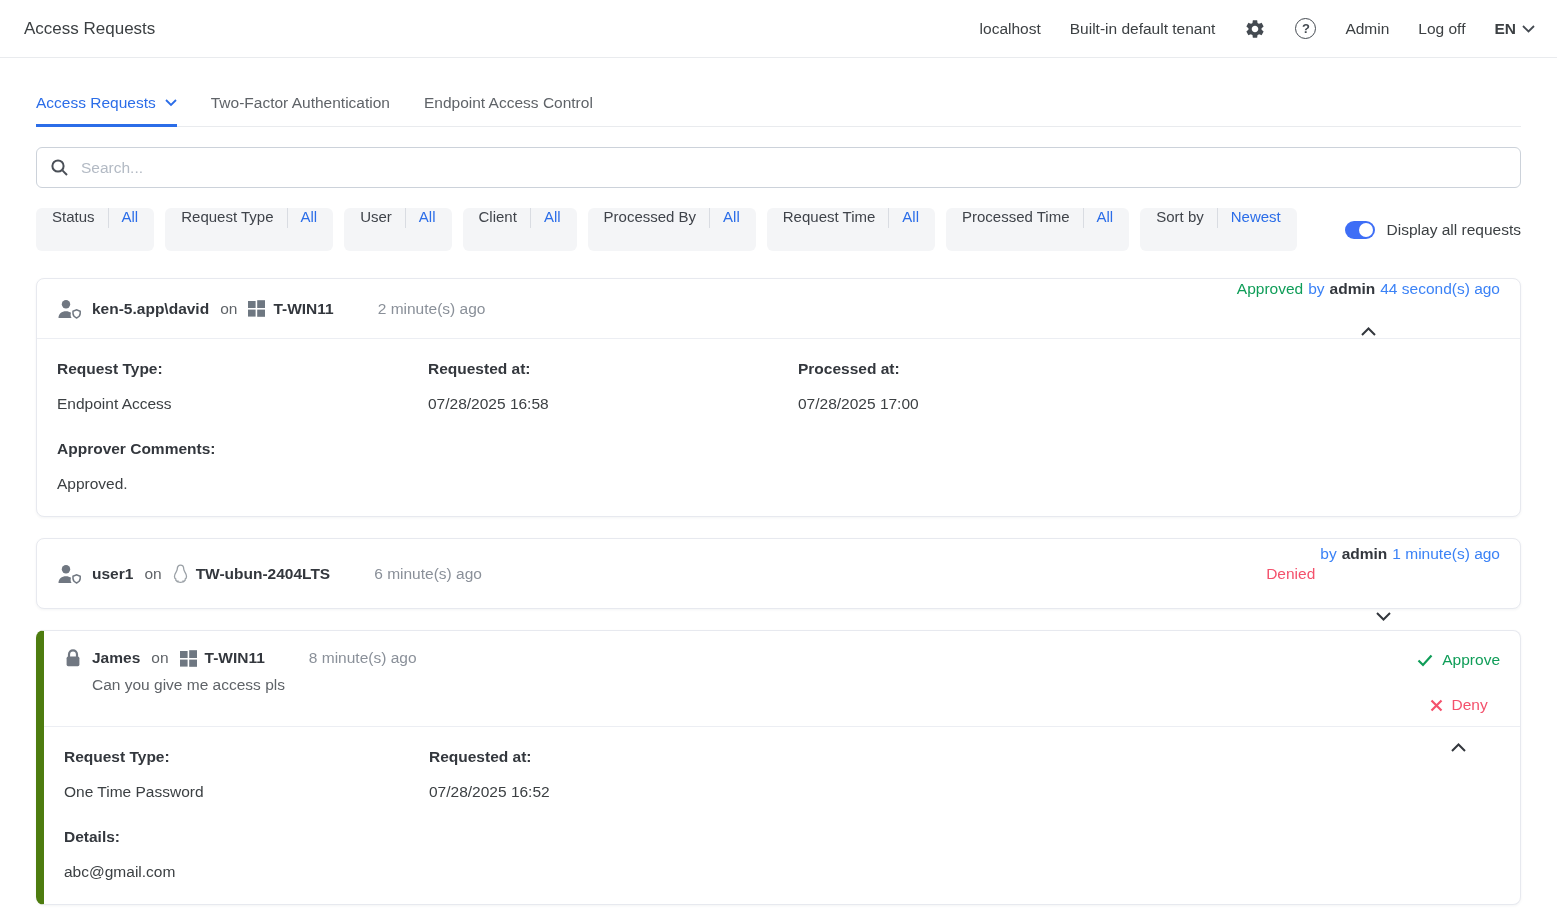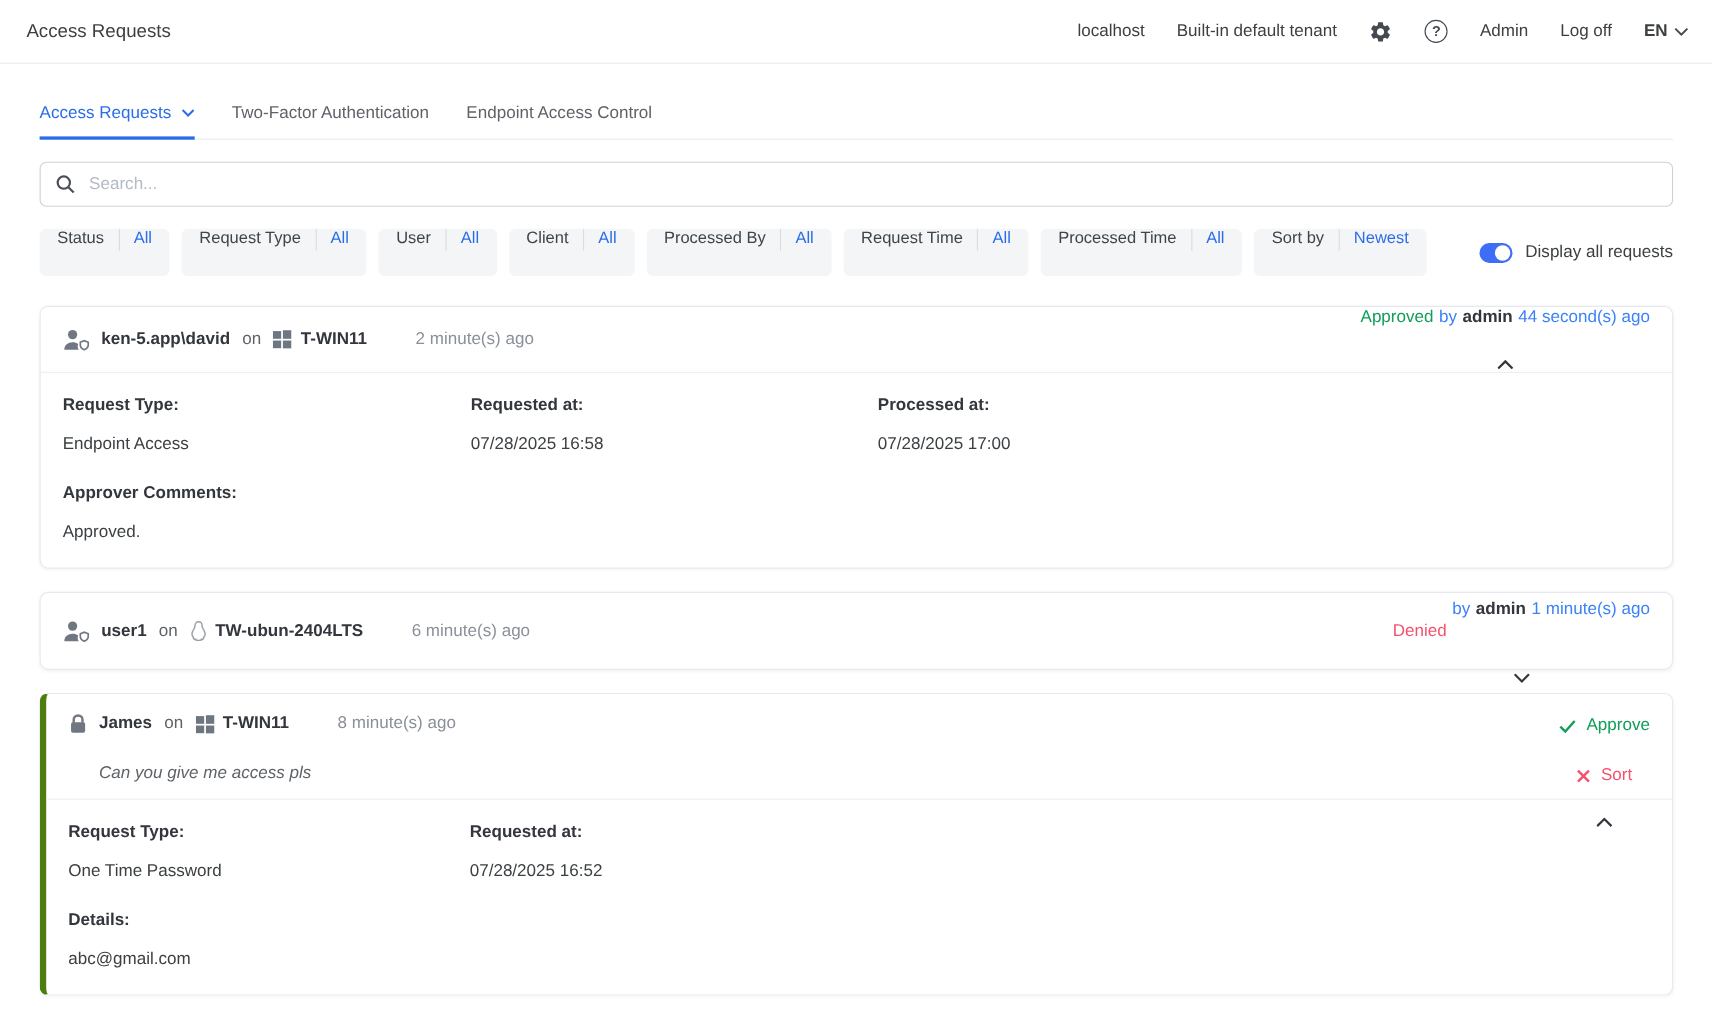--- a/index.html
+++ b/index.html
@@ -61,41 +61,41 @@
   .display-toggle { margin-left:auto; display:flex; align-items:flex-start; gap:12px; white-space:nowrap; }
   .switch { width:30px; height:18px; border-radius:9px; background:#3e6ef6; position:relative; cursor:pointer; }
   .switch .knob { position:absolute; right:2px; top:2px; width:14px; height:14px; border-radius:50%; background:#fff; }
 
   
   .cards { margin-top:27px; display:flex; flex-direction:column; gap:21px; }
   .card {
     border:1px solid #e7e9ef; border-radius:8px; background:#fff;
     box-shadow:0 1px 3px rgba(20,30,50,0.05);
   }
-  .card.pending { border-left:6px solid #4d7c0f; }
+  .card.pending { border-left:8px solid #4d7c0f; }
   .card-header { display:flex; align-items:center; padding:0 20px; height:59px; }
   .card-header.single { height:69px; }
   .card-header.tall { height:95px; align-items:flex-start; padding-top:17px; }
   .hdr-left { display:flex; align-items:center; min-width:0; }
   .hdr-icon { margin-right:10px; display:flex; align-items:center; }
   .user-name, .host-name { font-weight:700; color:#33373d; }
   .on-word { color:#5f6368; margin:0 11px; }
   .os-icon { margin-right:8px; display:flex; align-items:center; }
   .time-ago { color:#8a9099; margin-left:44px; }
   .hdr-right { margin-left:auto; display:flex; align-items:center; gap:27px; white-space:nowrap;flex-direction:column; }
   .status-line { display:flex; align-items:center; gap:5px; }
   .st-approved { color:#0f9d58; }
   .st-denied { color:#f4516c;margin-top:40px; }
   .by-word, .ago-word { color:#3b82f6; }
   .admin-word { font-weight:700; color:#33373d; }
   .chev { cursor:pointer; display:flex; align-items:center; padding:2px; }
 
   .hdr-col { display:flex; flex-direction:column; min-width:0; }
   .hdr-row1 { display:flex; align-items:center; }
-  .comment { margin-top:26px; margin-left:28px; font-style:italic; color:#5f6368; }
+  .comment { margin-top:8px; margin-left:28px; color:#5f6368; }
 
   .action-btn { display:flex; align-items:center; gap:9px; cursor:pointer; font-size:15.5px; }
   .action-approve { color:#0f9d58; }
   .action-deny { color:#f4516c; }
 
   .card-divider { height:1px; background:#eceef3; }
   .card-body { padding:21px 20px 23px; }
   .grid3 { display:grid; grid-template-columns:371px 370px 1fr; }
   .grid2 { display:grid; grid-template-columns:365px 1fr; }
   .f-label { font-weight:700; color:#33373d; margin-bottom:17px; }
@@ -331,21 +331,21 @@
           <span class="action-btn action-approve">
             <svg width="16" height="13" viewBox="0 0 16 13">
               <path d="M1.5 6.5l4.5 4.5L14.5 1.5" fill="none" stroke="#0f9d58" stroke-width="2.2"></path>
             </svg>
             <span>Approve</span>
           </span>
           <span class="action-btn action-deny">
             <svg width="13" height="13" viewBox="0 0 13 13">
               <path d="M1.5 1.5l10 10M11.5 1.5l-10 10" stroke="#f4516c" stroke-width="2.2"></path>
             </svg>
-            <span>Sort</span>
+            <span>Deny</span>
           </span>
           <span class="chev">
             <svg width="15" height="9" viewBox="0 0 15 9">
               <path d="M1 8l6.5-6.5L14 8" fill="none" stroke="#33373d" stroke-width="2"></path>
             </svg>
           </span>
         </div>
       </div>
       <div class="card-divider"></div>
       <div class="card-body">

